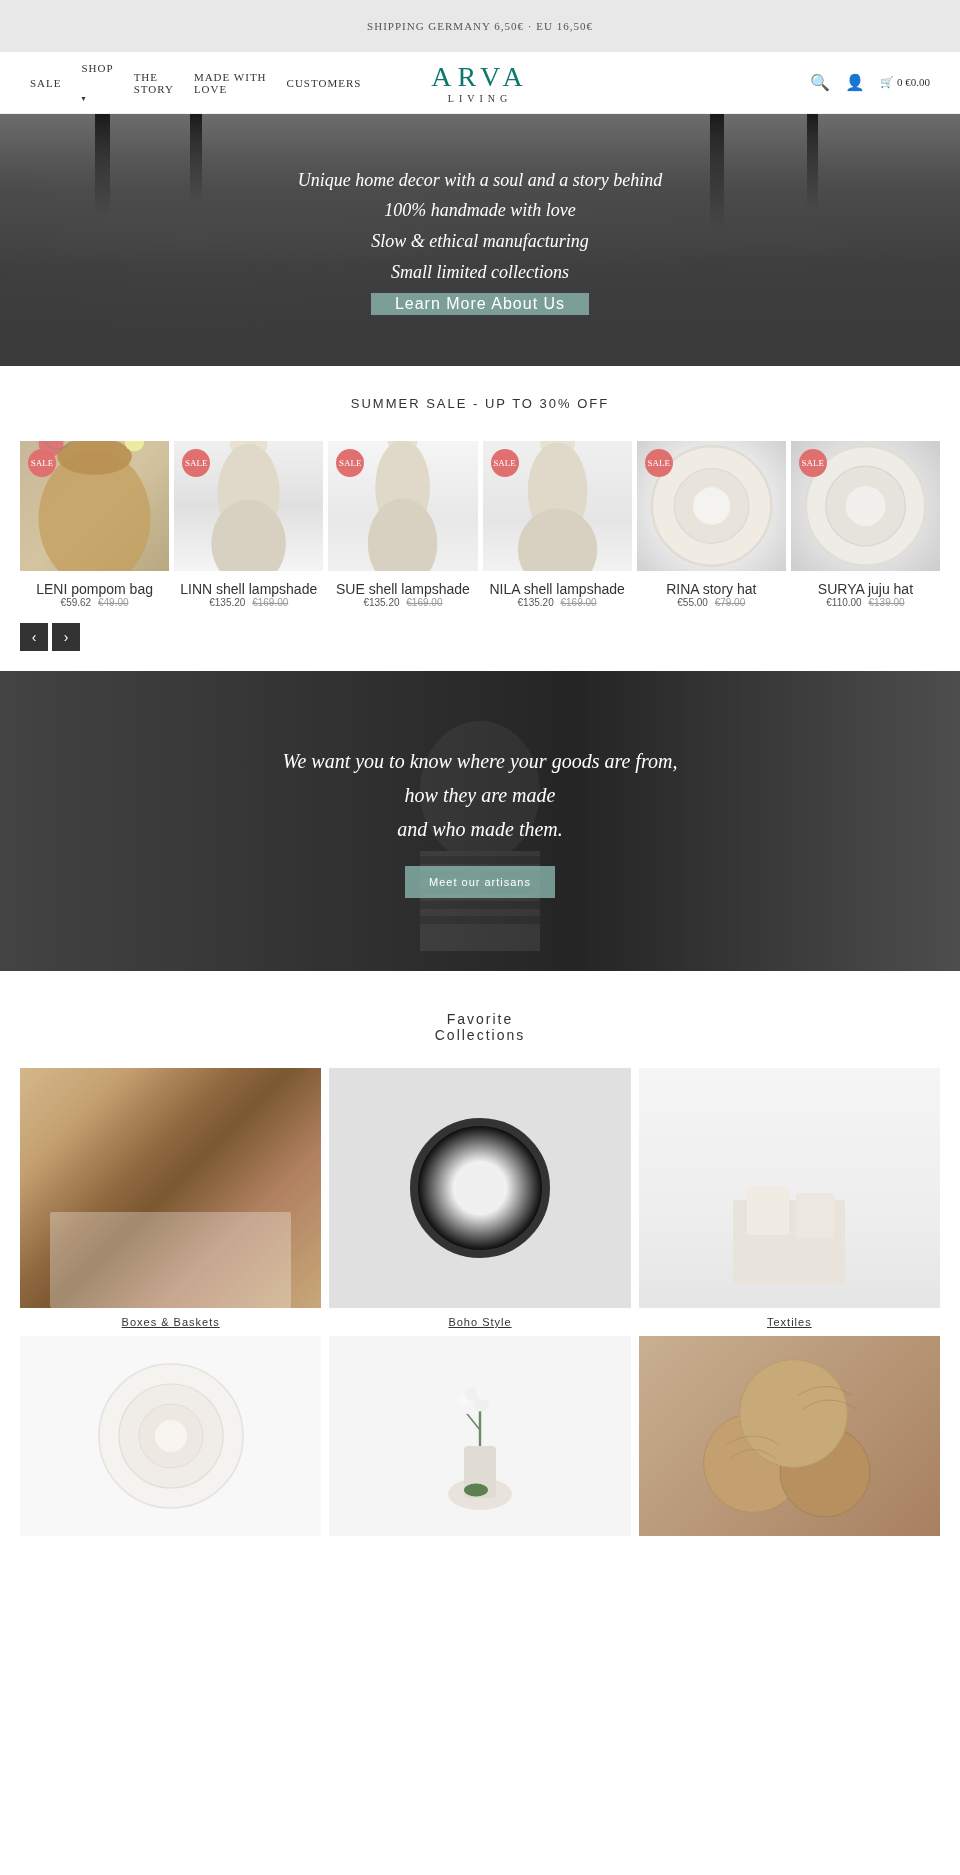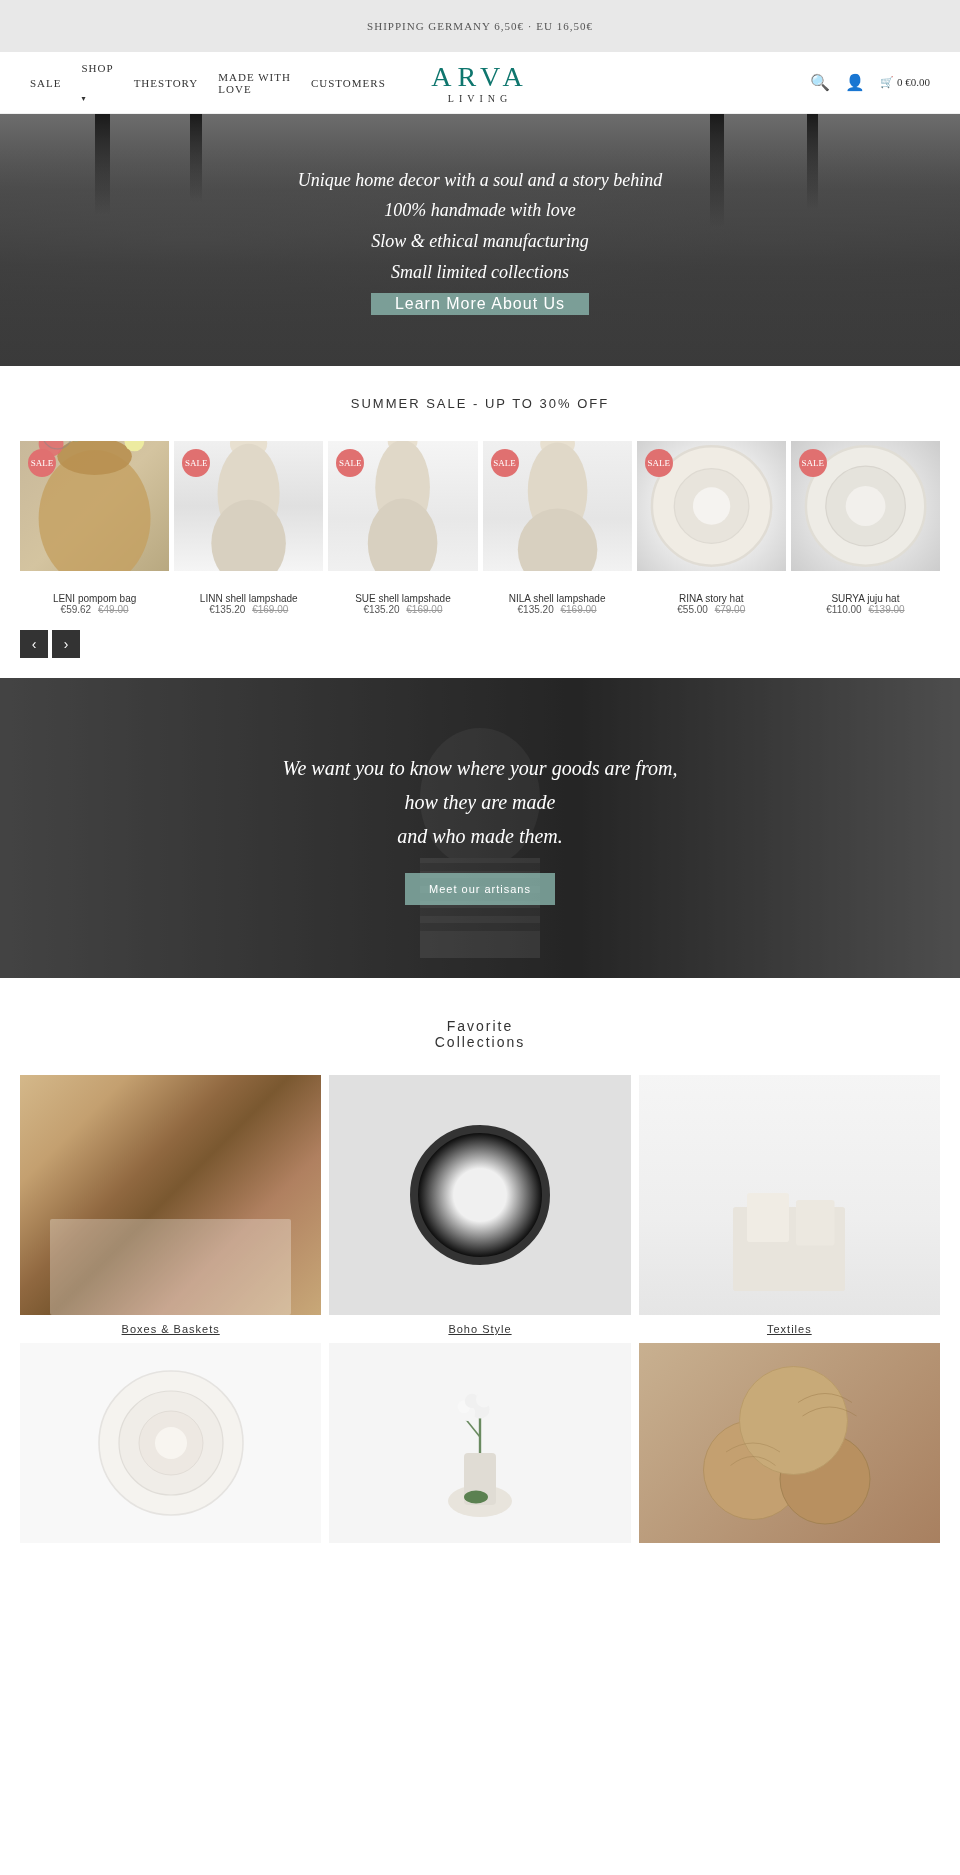--- a/index.html
+++ b/index.html
@@ -173,22 +173,22 @@
       padding: 4px 6px;
       border-radius: 50%;
       width: 28px;
       height: 28px;
       display: flex;
       align-items: center;
       justify-content: center;
       z-index: 2;
     }
     .product-name {
-      font-size: 10px;
-      margin-top: 22px;
+      font-size: 14px;
+      margin-top: 10px;
       color: #333;
       font-family: Arial, sans-serif;
     }
     .product-prices {
       font-size: 10px;
       color: #555;
       font-family: Arial, sans-serif;
     }
     .price-new { color: #555; }
     .price-old { text-decoration: line-through; color: #999; margin-left: 4px; }
@@ -367,21 +367,21 @@
   <span>SHIPPING GERMANY 6,50€ · EU 16,50€</span>
 </div>
 
 <nav>
   <div class="nav-left">
     <a>SALE</a>
     <div class="nav-dropdown">
       <span>SHOP</span>
       <span style="font-size:8px;">▾</span>
     </div>
-    <div style="display:flex;flex-direction:row;">
+    <div style="display:flex;flex-direction:column;">
       <span style="font-size:11px;text-transform:uppercase;letter-spacing:1px;">THE</span>
       <span style="font-size:11px;text-transform:uppercase;letter-spacing:1px;">STORY</span>
     </div>
     <div style="display:flex;flex-direction:column;">
       <span style="font-size:11px;text-transform:uppercase;letter-spacing:1px;">MADE WITH</span>
       <span style="font-size:11px;text-transform:uppercase;letter-spacing:1px;">LOVE</span>
     </div>
     <a>CUSTOMERS</a>
   </div>
 

